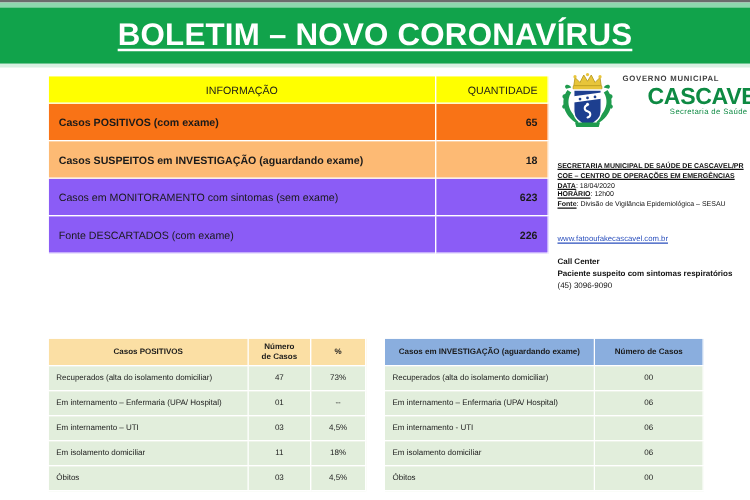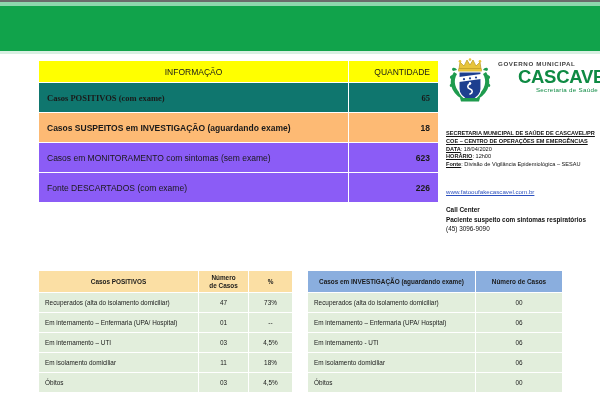--- a/index.html
+++ b/index.html
@@ -37,21 +37,21 @@
   .maintable td, .maintable th {
     border:1px solid #ffffff;
     padding:0 8px;
     font-size:8.5px;
     color:#1a1a1a;
   }
   .maintable .c-info { width:310px; }
   .maintable .c-qty  { width:90px; text-align:right; }
 
   .mt-head td { background:#ffff00; font-weight:normal; text-align:center; height:22px; font-size:8.5px; }
-  .mt-pos td  { background:#0f766e; font-weight:bold; height:30px;font-family:Liberation Serif, serif; }
+  .mt-pos td  { background:#f97316; font-weight:bold; height:30px; }
   .mt-sus td  { background:#fdba74; font-weight:bold; height:30px; }
   .mt-grn td  { background:#8b5cf6; font-weight:normal; height:30px; }
   .mt-grn td.c-qty { font-weight:bold; }
   .mt-pos td.c-qty, .mt-sus td.c-qty { font-weight:bold; }
 
   
   .logo { position:absolute; left:446px; top:58px; width:150px; height:48px; }
   .crest { position:absolute; left:0; top:0; width:48px; height:46px; }
   .logo-text { position:absolute; left:52px; top:2px; width:100px; }
   .logo-gov {
@@ -99,20 +99,21 @@
   #btable-right .bt-row td  { background:#e2eedc; height:20px; }
 </style>
 </head>
 <body>
 
 <div id="root">
 
   <div class="topline"></div>
   <div class="bandlight"></div>
   <div class="banner"></div>
+  <div class="banner-title">BOLETIM – NOVO CORONAVÍRUS</div>
   <div class="banner-foot"></div>
 
   <table class="maintable">
     <tbody>
       <tr class="mt-head">
         <td class="c-info">INFORMAÇÃO</td>
         <td class="c-qty">QUANTIDADE</td>
       </tr>
       <tr class="mt-pos">
         <td class="c-info">Casos POSITIVOS (com exame)</td>

